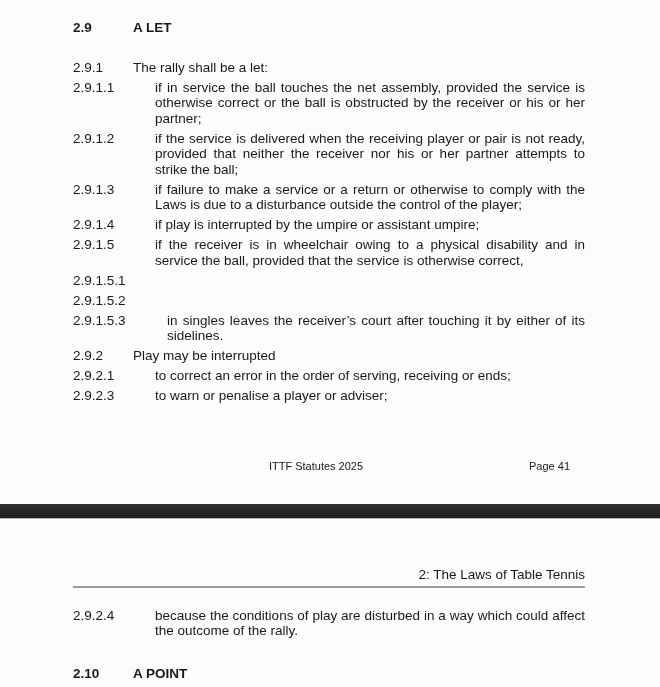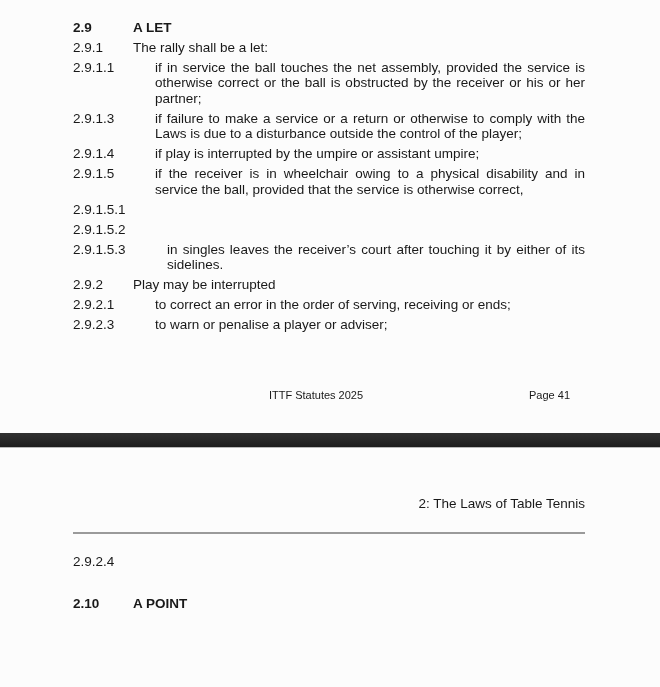--- a/index.html
+++ b/index.html
@@ -17,21 +17,21 @@
   .page { padding-left: 73px; padding-right: 75px; }
   .page1 { padding-top: 20px; }
 
   .row { display: grid; margin-bottom: 4.5px; }
   .row.lv1 { grid-template-columns: 60px 1fr; }
   .row.lv2 { grid-template-columns: 82px 1fr; }
   .row.lv3 { grid-template-columns: 94px 1fr; }
   .row .txt { text-align: justify; }
   .row.heading { font-weight: bold; }
   .row.heading .txt { text-align: left; }
-  .row.after-heading-gap { margin-bottom: 4px; }
+  .row.after-heading-gap { margin-bottom: 24px; }
 
   .footer {
     position: relative;
     margin-top: 55px;
     height: 15px;
     font-size: 11px;
     line-height: 15px;
   }
   .footer-center {
     position: absolute;
@@ -45,21 +45,21 @@
     margin-top: 30.5px;
     width: 660px;
     height: 14px;
     background: linear-gradient(#313131, #1d1d1d);
     box-shadow: 0 1px 0 #b8b8b8;
   }
 
   .page2-header {
     margin-top: 49px;
     text-align: right;
-    padding-bottom: 20px;
+    padding-bottom: 3px;
     border-bottom: 2px solid #9a9a9a;
   }
   .p2-row-1 { margin-top: 20px; }
   .p2-row-2 { margin-top: 27px; margin-bottom: 0; }
 </style>
 </head>
 <body>
 
 <div class="page page1">
 
@@ -71,20 +71,24 @@
   <div class="row lv1">
     <span class="num">2.9.1</span>
     <span class="txt">The rally shall be a let:</span>
   </div>
 
   <div class="row lv2">
     <span class="num">2.9.1.1</span>
     <span class="txt">if in service the ball touches the net assembly, provided the service is otherwise correct or the ball is obstructed by the receiver or his or her partner;</span>
   </div>
 
+  <div class="row lv2">
+    <span class="num">2.9.1.2</span>
+    <span class="txt">if the service is delivered when the receiving player or pair is not ready, provided that neither the receiver nor his or her partner attempts to strike the ball;</span>
+  </div>
 
   <div class="row lv2">
     <span class="num">2.9.1.3</span>
     <span class="txt">if failure to make a service or a return or otherwise to comply with the Laws is due to a disturbance outside the control of the player;</span>
   </div>
 
   <div class="row lv2">
     <span class="num">2.9.1.4</span>
     <span class="txt">if play is interrupted by the umpire or assistant umpire;</span>
   </div>
@@ -133,20 +137,21 @@
 <div class="page-separator-bar"></div>
 
 <div class="page page2">
 
   <div class="page2-header">
     <span>2: The Laws of Table Tennis</span>
   </div>
 
   <div class="row lv2 p2-row-1">
     <span class="num">2.9.2.4</span>
+    <span class="txt">because the conditions of play are disturbed in a way which could affect the outcome of the rally.</span>
   </div>
 
   <div class="row lv1 heading p2-row-2">
     <span class="num">2.10</span>
     <span class="txt">A POINT</span>
   </div>
 
 </div>
 
 </body></html>

